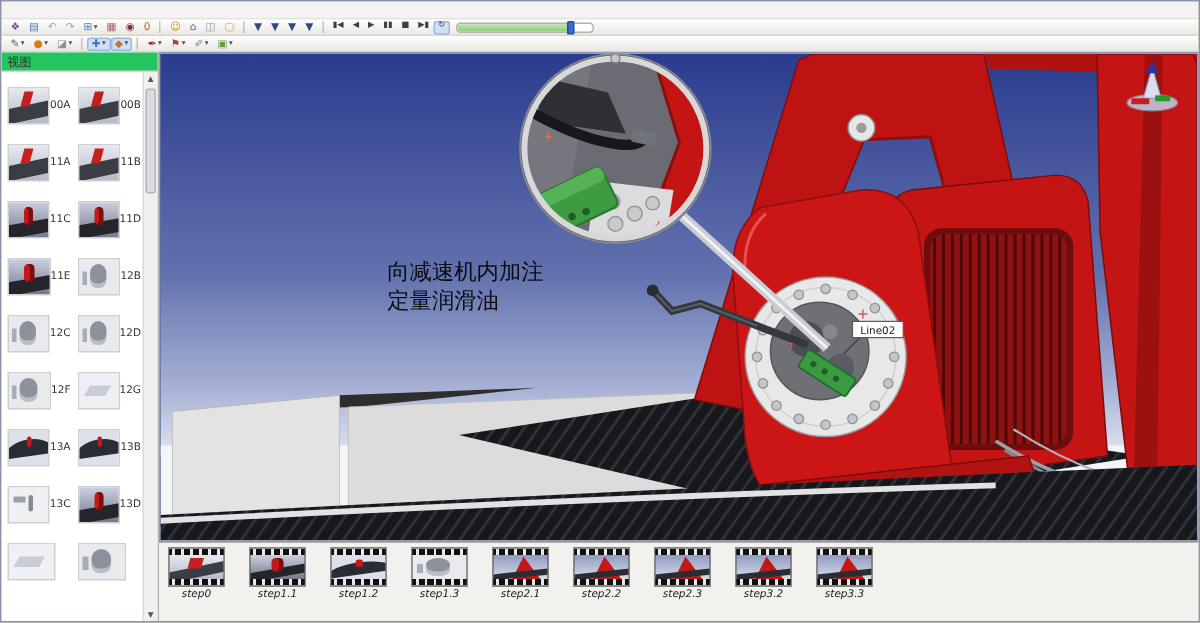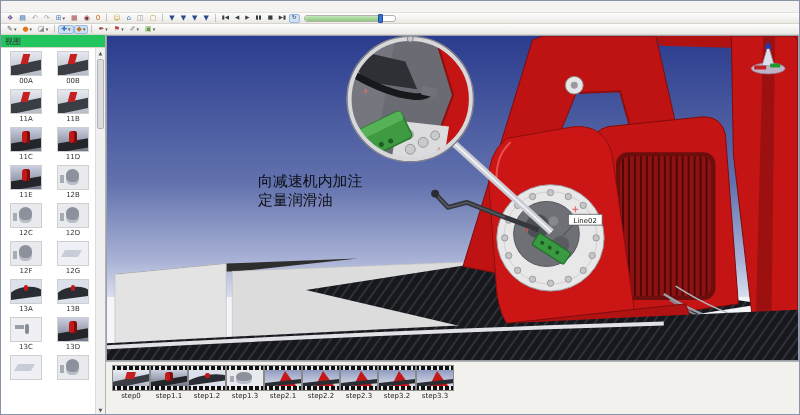--- a/index.html
+++ b/index.html
@@ -30,36 +30,36 @@
                  border:1px solid #1e4fa8;border-radius:1px;}
   
   .main{flex:1;display:flex;min-height:0;}
   .sidebar{width:105px;flex:0 0 105px;display:flex;flex-direction:column;background:#fff;
            border-right:1px solid #b5b2ab;}
   .panel-header{height:13px;flex:0 0 13px;background:#22c55e;border-bottom:1px solid #d9d5c5;
                 font-size:8px;color:#333;display:flex;align-items:center;padding:0 4px;}
   .sidebar-body{flex:1;display:flex;min-height:0;}
   .thumb-grid{flex:1;display:flex;flex-wrap:wrap;align-content:flex-start;padding:3px 0 0 4px;
               column-gap:5px;overflow:hidden;}
-  .sitem{width:42px;height:38px;display:flex;flex-direction:column;align-items:center;}
+  .sitem{width:42px;height:38px;display:flex;align-items:center;}
   .sthumb{width:32px;height:25px;background:#fff;border:1px solid #cfcfcf;}
   .slbl{font-size:7px;color:#333;line-height:11px;}
   .vscroll{width:10px;flex:0 0 10px;background:#f0f0f0;border-left:1px solid #dcdcdc;
            display:flex;flex-direction:column;align-items:center;}
   .varrow{font-size:5px;color:#555;height:9px;display:flex;align-items:center;}
   .vtrack{flex:1;width:100%;position:relative;}
   .vthumb{position:absolute;left:1px;right:1px;top:2px;height:70px;background:#dcdce0;
           border:1px solid #b2b2ba;border-radius:2px;}
   .rightcol{flex:1;display:flex;flex-direction:column;min-width:0;}
   .viewport{flex:1;position:relative;border:1px solid #98a0ae;min-height:0;background:#2c3e8f;}
   .viewport svg{display:block;width:100%;height:100%;}
   
   .bottompanel{height:53px;flex:0 0 53px;display:flex;flex-direction:column;border-top:1px solid #b5b2ab;}
-  .steps-row{flex:1;background:#f2f1ee;display:flex;align-items:flex-start;gap:0;
-             padding:3px 6px;overflow:hidden;}
+  .steps-row{flex:1;background:#f2f1ee;display:flex;align-items:flex-start;gap:16px;
+             padding:3px 6px;overflow:hidden;font-style:italic;}
   .step{display:flex;flex-direction:column;align-items:center;}
   .film{width:38px;height:26px;display:flex;flex-direction:column;border:1px solid #8a8a8a;background:#111;}
   .strip{height:4px;flex:0 0 4px;background:repeating-linear-gradient(90deg,#101010 0 2px,#e8e8e8 2px 4px,#101010 4px 6px);}
   .scene{position:relative;overflow:hidden;width:100%;height:100%;}
   .film .scene{flex:1;}
   .slabel{font-size:7px;color:#222;margin-top:1px;padding:0 2px;line-height:9px;}
   .step.sel .film{outline:2px solid #fff;box-shadow:0 0 0 3px #cdd8ea;}
   .step.sel .strip{background:#f4f4f4;}
   .step.sel .slabel{background:#fff;outline:1px dotted #777;}
   

